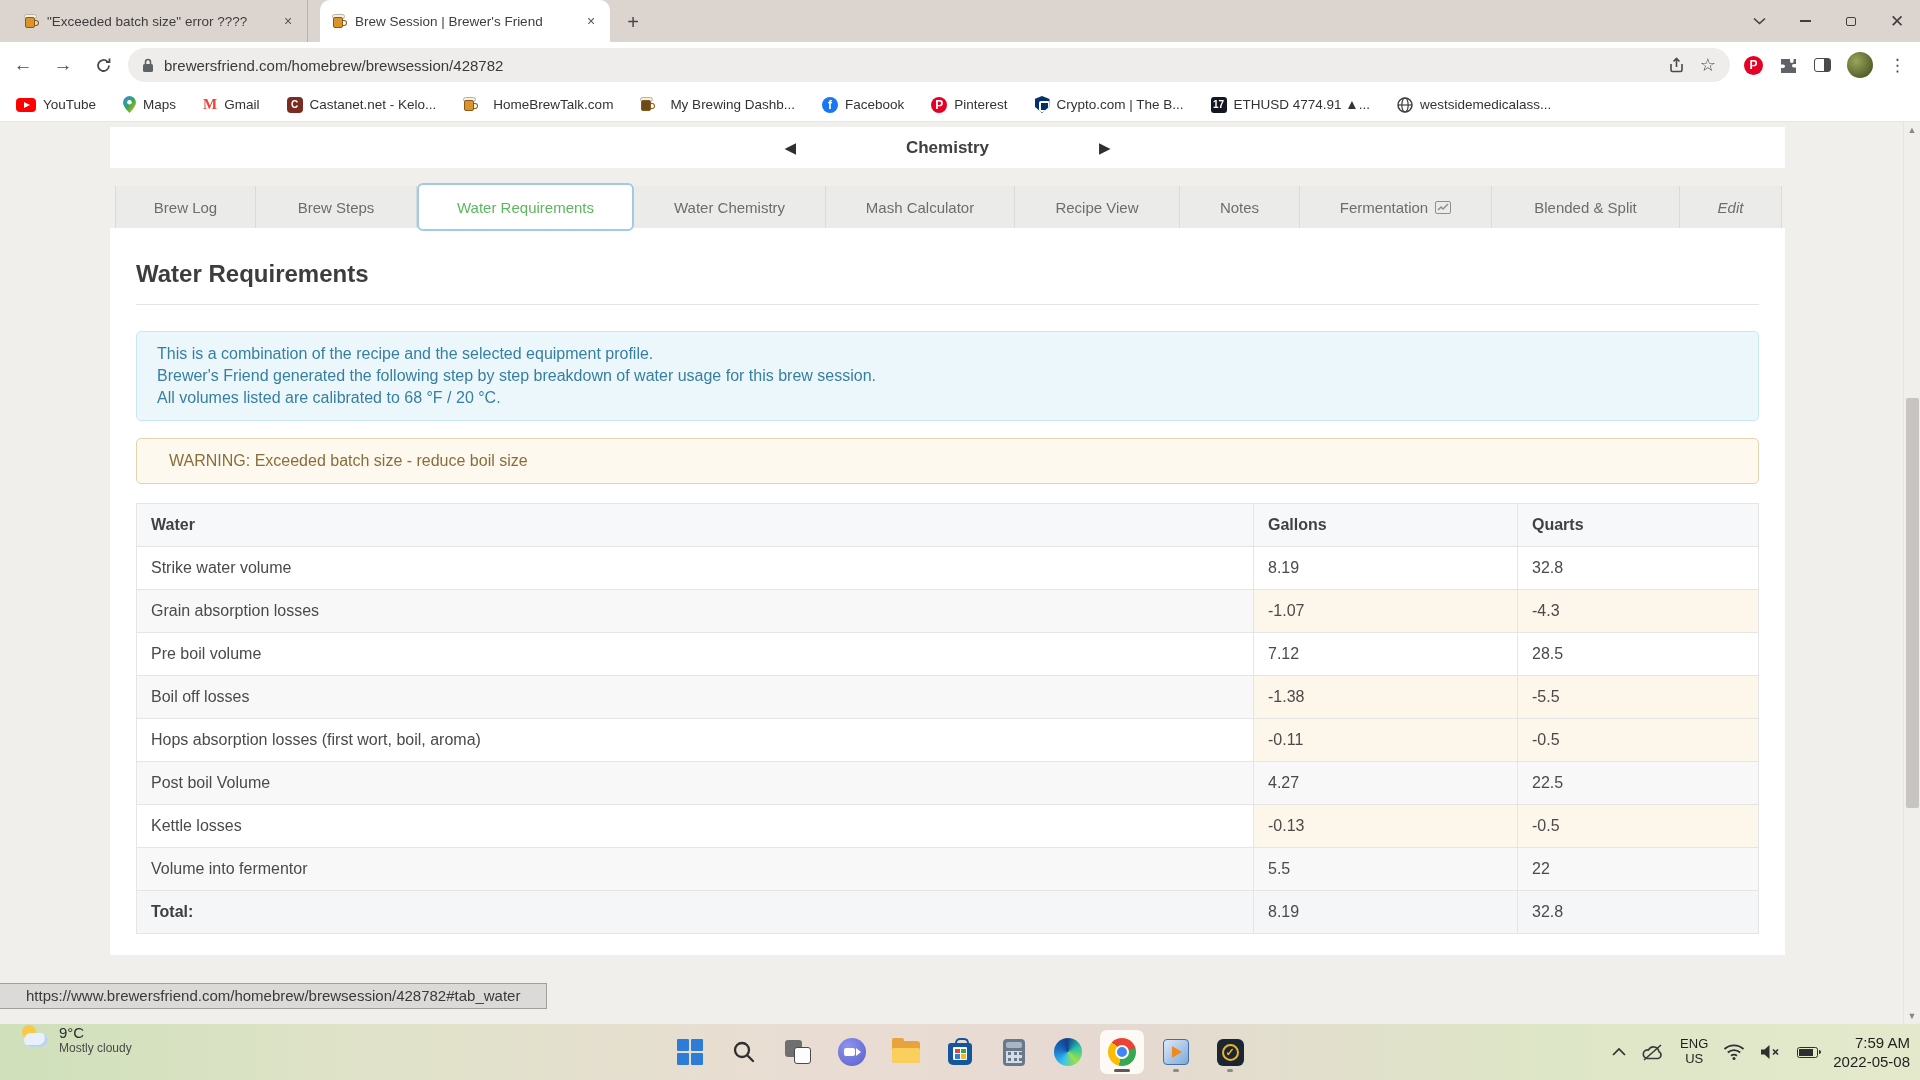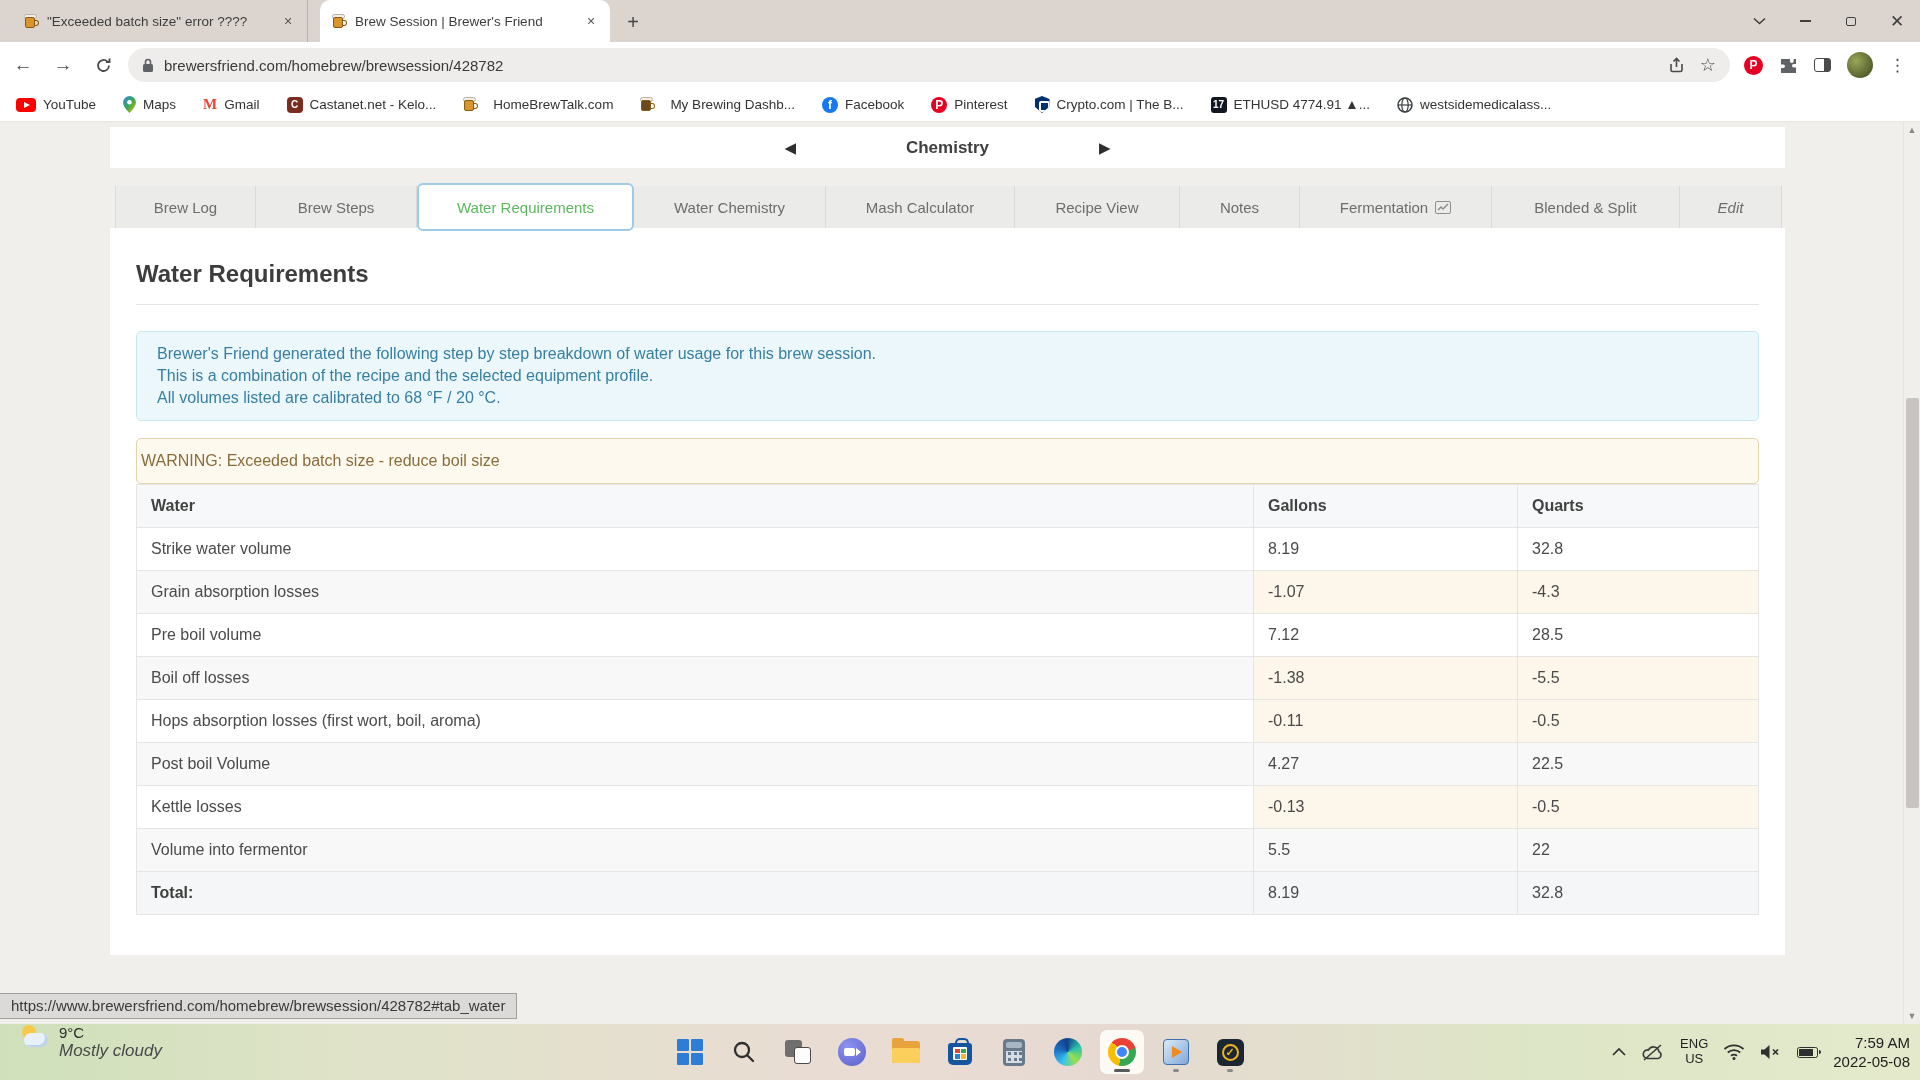--- a/index.html
+++ b/index.html
@@ -55,47 +55,47 @@
   .site-tabs { position:absolute; top:64px; left:115px; height:42px; display:flex; align-items:stretch; }
   .stab { background:#ebebe9; border-right:1px solid #dadad8; display:flex; align-items:center; justify-content:center; font-size:15px; color:#6d6d6d; gap:7px; }
   .stab.first { border-left:1px solid #dadad8; }
   .stab.active { position:relative; top:-3px; height:48px; background:#fff; border:2px solid #9ecbe8; border-radius:6px; color:#5cb85c; z-index:2; }
   .ferm-icon { width:16px; height:13px; border:1px solid #8f8f8f; border-radius:2px; display:flex; align-items:center; justify-content:center; }
 
   .content-card { position:absolute; top:106px; left:110px; width:1675px; height:727px; background:#fff; padding:0 26px; }
   .content-card h1 { font-size:24px; font-weight:600; color:#3d3d3d; padding-top:32px; margin-bottom:16px; }
   .rule { border:none; border-top:1px solid #e4e4e2; margin-bottom:26px; }
   .info-box { background:#ecf7fb; border:1px solid #c8e7f1; border-radius:5px; padding:11px 20px; color:#377fa1; font-size:16px; line-height:22px; margin-bottom:17px; }
-  .warn-box { background:#fdf9ee; border:1px solid #e3d4ad; border-radius:5px; padding:13px 4px; color:#8a6d3b; font-size:16px; }
+  .warn-box { background:#fdf9ee; border:1px solid #e3d4ad; border-radius:5px; padding:13px 32px; color:#8a6d3b; font-size:16px; margin-bottom:19px; }
 
   table.water { width:100%; border-collapse:collapse; font-size:16px; }
   table.water th, table.water td { border:1px solid #e5e5e4; padding:0 14px; height:43px; text-align:left; font-weight:normal; color:#4a4a4a; }
   table.water th { background:#f7f8f9; font-weight:700; color:#424242; }
   .col-g { width:264px; }
   .col-q { width:241px; }
   td.stripe, th.stripe { background:#f8f8f8; }
   td.neg { background:#fdf6ea; color:#a8813d; }
   tr.total-row td { background:#f5f6f7; }
   tr.total-row td:first-child { font-weight:700; color:#3e3e3e; }
 
-  .status-tooltip { position:absolute; left:0; bottom:5px; background:#dcdad8; border:1px solid #a39f9c; border-left:none; padding:3px 11px 4px; font-size:15px; color:#3a3a3a; white-space:nowrap; }
+  .status-tooltip { position:absolute; left:0; bottom:15px; background:#dcdad8; border:1px solid #a39f9c; border-left:none; padding:3px 26px 4px; font-size:15px; color:#3a3a3a; white-space:nowrap; }
 
   .scrollbar { position:absolute; right:0; top:0; width:17px; height:100%; background:#f1efec; border-left:1px solid #e6e3e0; }
   .sb-arrow { position:absolute; left:0; width:100%; text-align:center; font-size:9px; color:#8a8784; }
   .sb-thumb { position:absolute; left:2px; width:13px; top:276px; height:410px; background:#c7c4c1; border-radius:2px; }
 
   
   .taskbar { position:absolute; bottom:0; left:0; width:100%; height:56px;
     background:linear-gradient(90deg,#cfe0ba 0%,#dfe3c8 18%,#e9ddd3 42%,#e6d9d2 58%,#dde6c6 80%,#e4e9cc 100%); }
   .weather { position:absolute; left:12px; top:0; height:56px; display:flex; align-items:flex-start; gap:9px; padding:0 8px; }
   .wx-icon { position:relative; width:30px; height:26px; }
   .wx-sun { position:absolute; left:2px; top:1px; width:14px; height:14px; border-radius:50%; background:#f7c948; }
   .wx-cloud { position:absolute; left:4px; top:9px; width:24px; height:14px; border-radius:8px; background:#e8f0fa; box-shadow:inset -3px -2px 0 #bcd3ee; }
   .wx-temp { font-size:15px; color:#2c2c2c; }
-  .wx-cond { font-size:17px; color:#4a4a4a;font-style:italic; }
+  .wx-cond { font-size:12px; color:#4a4a4a; }
   .task-icons { position:absolute; left:50%; top:6px; transform:translateX(-50%); display:flex; gap:10px; }
   .task-btn { width:44px; height:44px; border-radius:7px; display:flex; align-items:center; justify-content:center; position:relative; }
   .task-btn.chrome-active { background:rgba(255,253,249,.9); }
   .run-pill { position:absolute; bottom:2px; left:50%; transform:translateX(-50%); height:3px; border-radius:2px; background:#8a8a8a; width:6px; }
   .run-pill.big { width:16px; background:#5a5a5a; }
   .ic-start { width:26px; height:26px; display:grid; grid-template-columns:12px 12px; grid-template-rows:12px 12px; gap:2px; }
   .ic-start div { background:#2e7cd6; border-radius:1px; }
   .ic-taskview { position:relative; width:26px; height:24px; }
   .ic-taskview .b1 { position:absolute; left:0; top:0; width:17px; height:17px; background:#6f6f6f; border-radius:3px; }
   .ic-taskview .b2 { position:absolute; right:0; bottom:0; width:17px; height:17px; background:#fdfdfd; border:1.5px solid #4a4a4a; border-radius:3px; }
@@ -297,22 +297,22 @@
     </div>
     <div class="stab" style="width:188px;">Blended &amp; Split</div>
     <div class="stab" style="width:102px;font-style:italic;">Edit</div>
   </div>
 
   <div class="content-card">
     <h1>Water Requirements</h1>
     <hr class="rule">
 
     <div class="info-box">
+      <div>This is a combination of the recipe and the selected equipment profile.</div>
       <div>Brewer's Friend generated the following step by step breakdown of water usage for this brew session.</div>
-      <div>This is a combination of the recipe and the selected equipment profile.</div>
       <div>All volumes listed are calibrated to 68 °F / 20 °C.</div>
     </div>
 
     <div class="warn-box">WARNING: Exceeded batch size - reduce boil size</div>
 
     <table class="water">
       <thead>
         <tr>
           <th>Water</th>
           <th class="col-g">Gallons</th>

